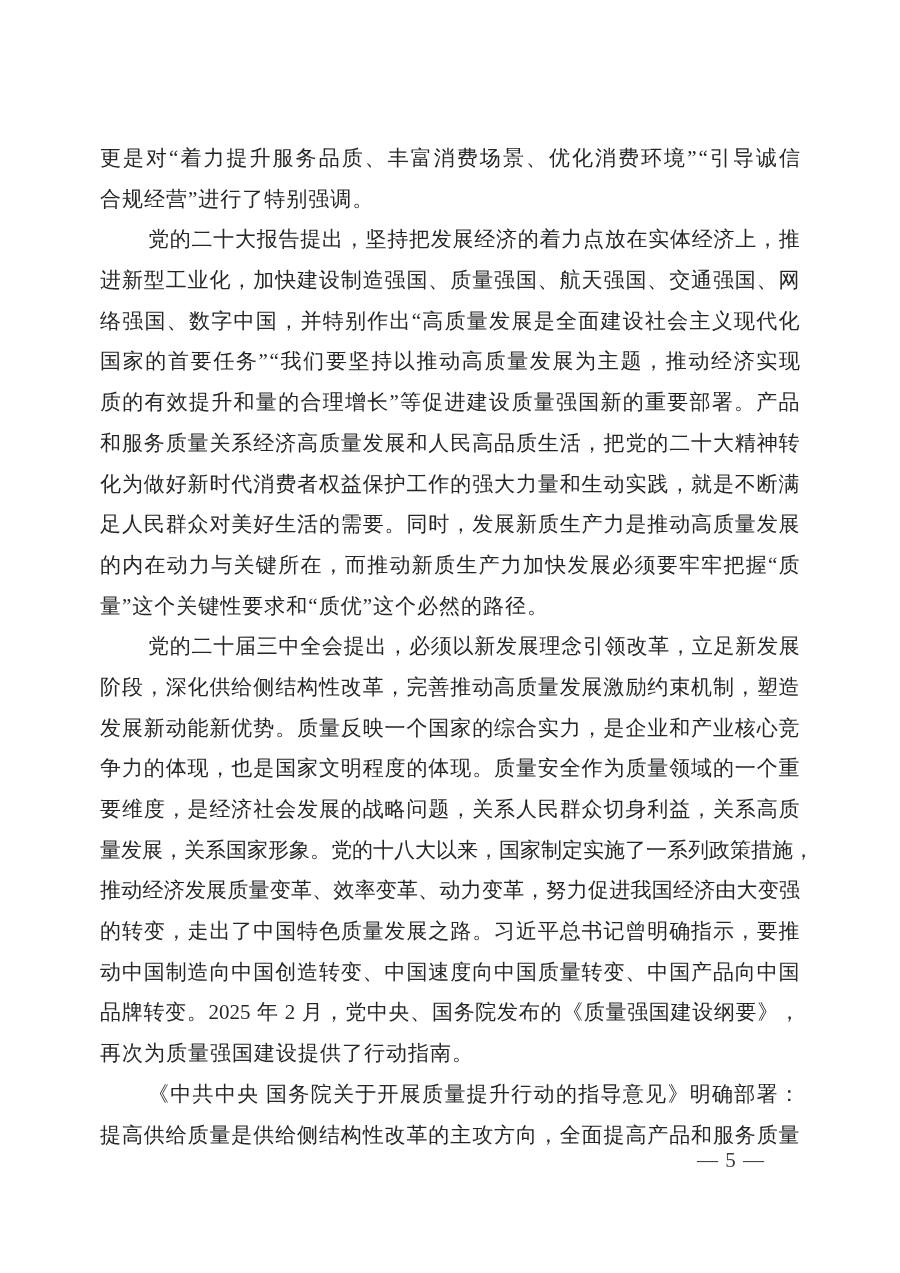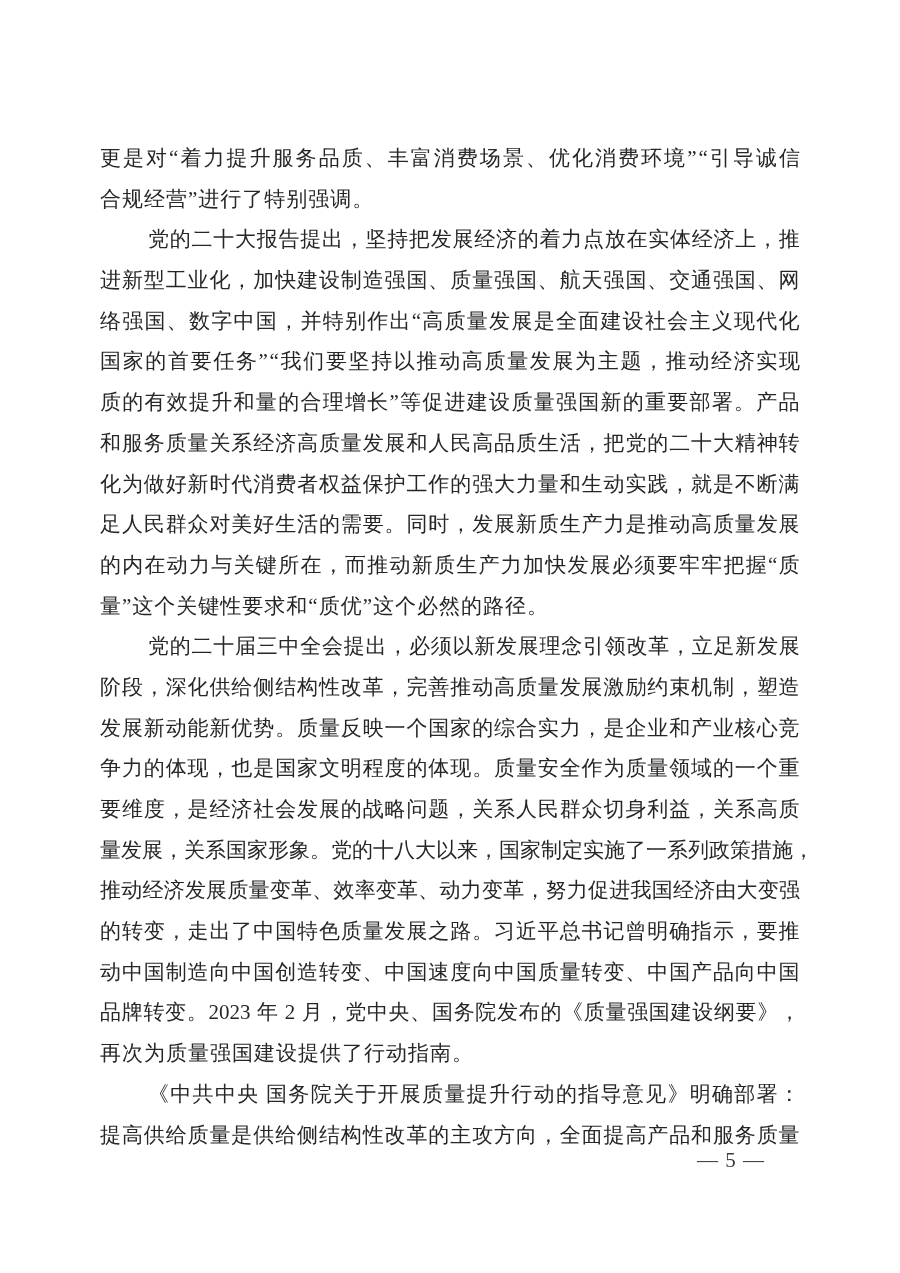--- a/index.html
+++ b/index.html
@@ -741,21 +741,21 @@
         <span>向</span>
         <span>中</span>
         <span>国</span>
       </div>
       <div class="line">
         <span>品</span>
         <span>牌</span>
         <span>转</span>
         <span>变</span>
         <span>。</span>
-        <span>2023</span>
+        <span>2025</span>
         <span>&nbsp;</span>
         <span>年</span>
         <span>&nbsp;</span>
         <span>2</span>
         <span>&nbsp;</span>
         <span>月</span>
         <span>，</span>
         <span>党</span>
         <span>中</span>
         <span>央</span>

